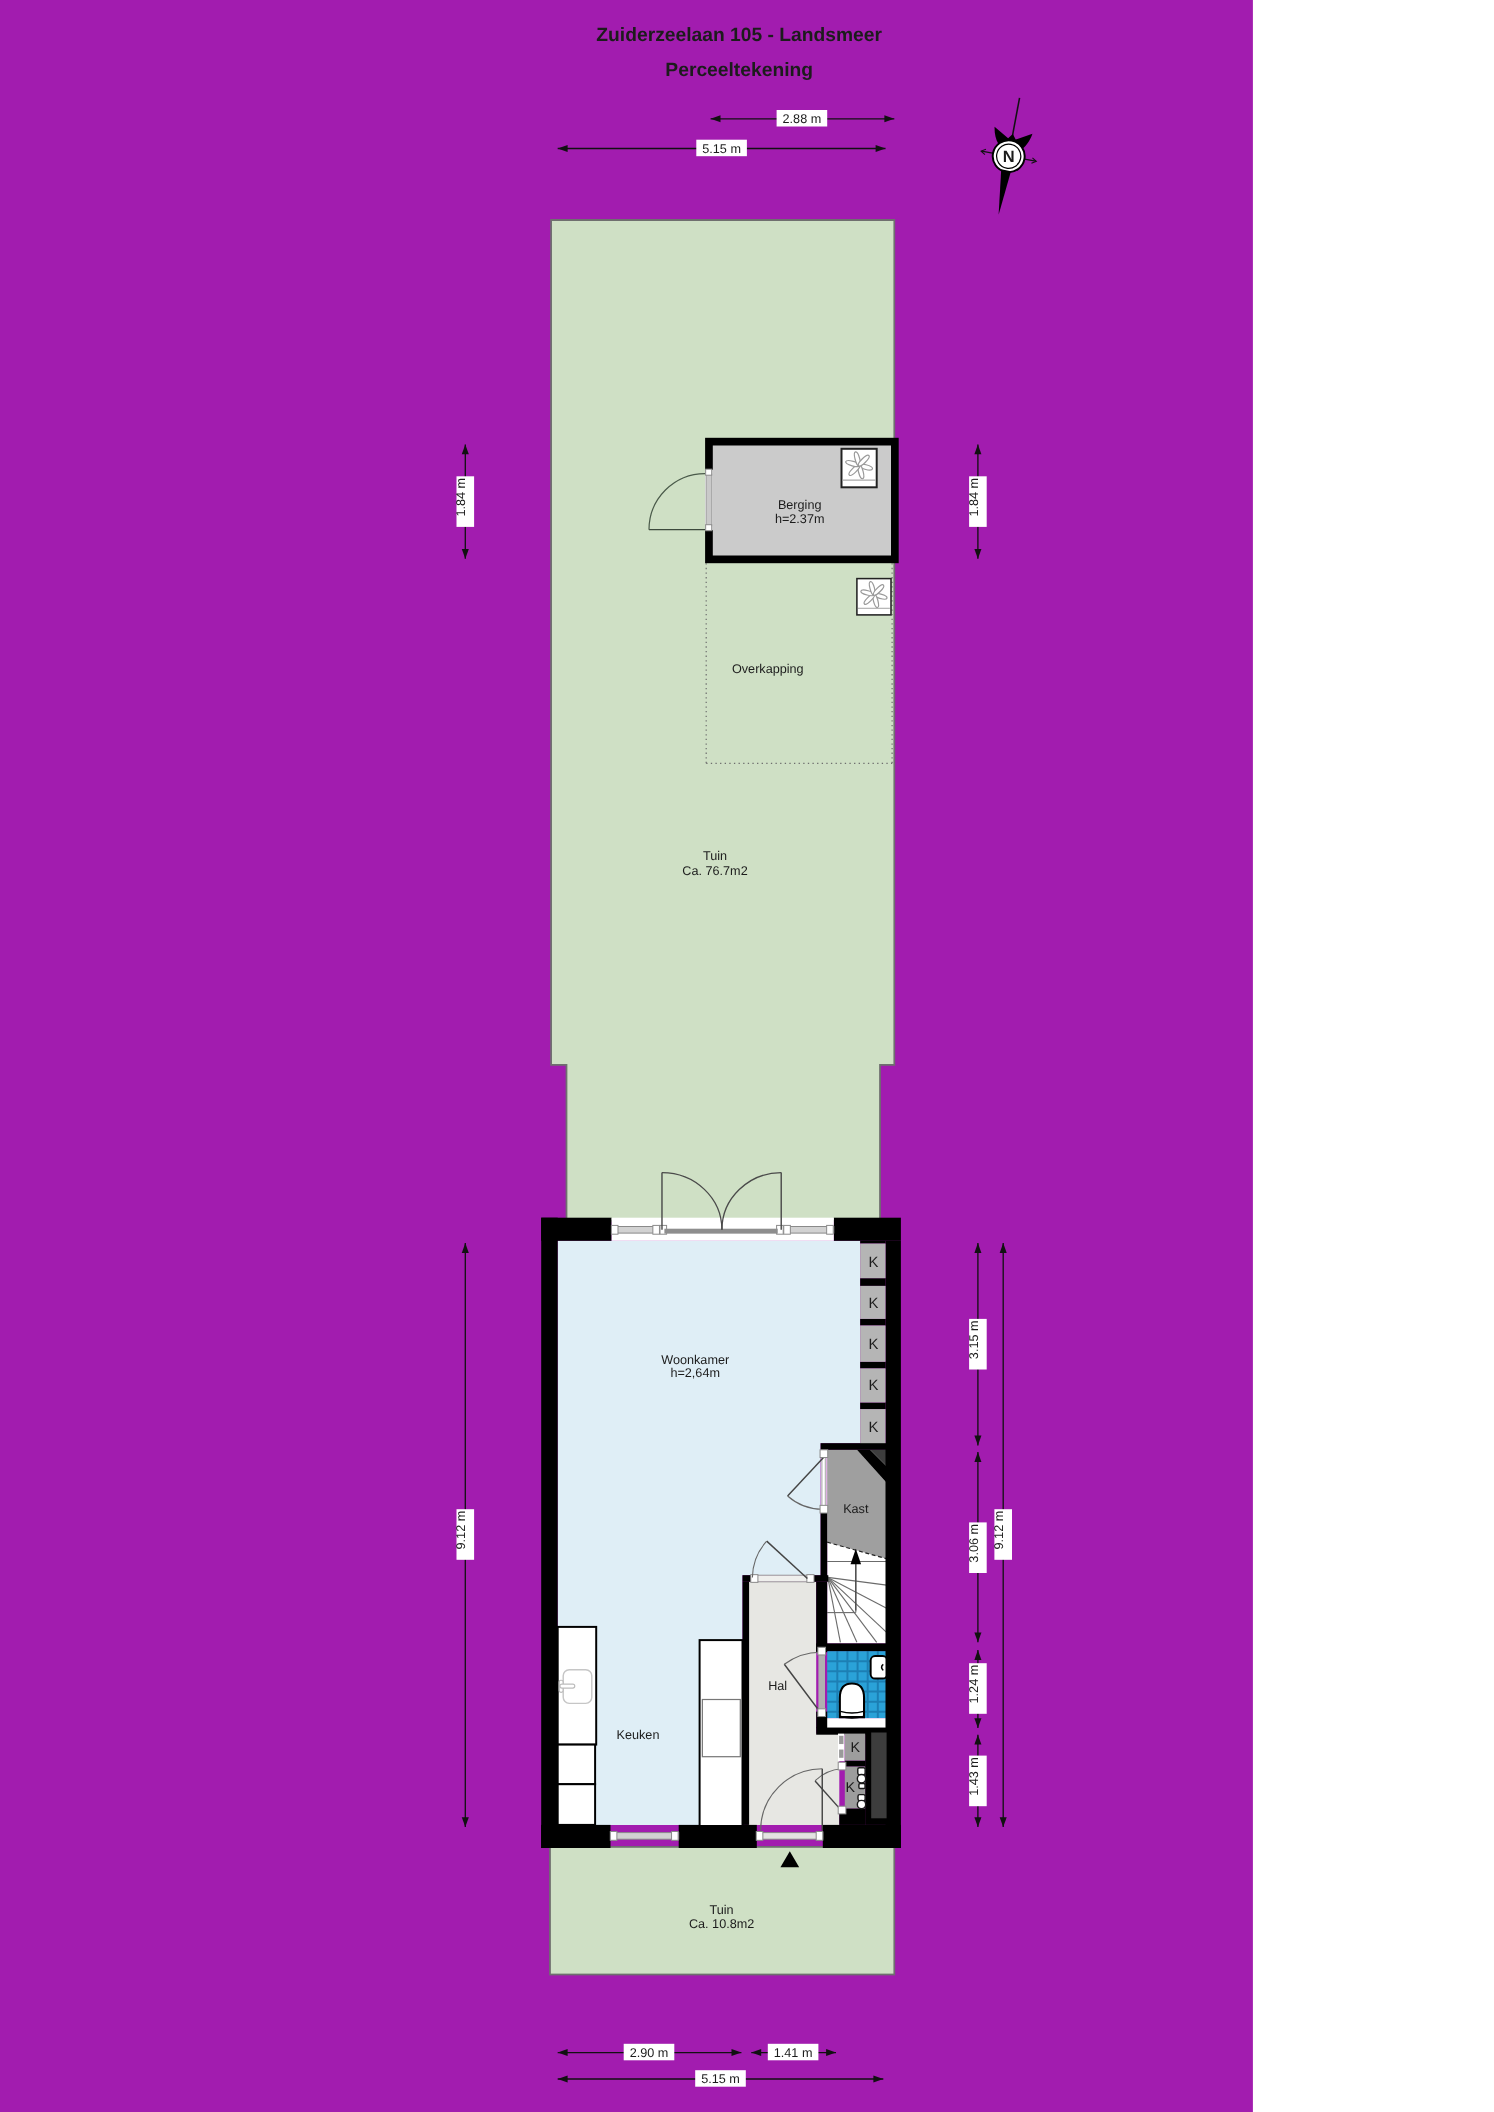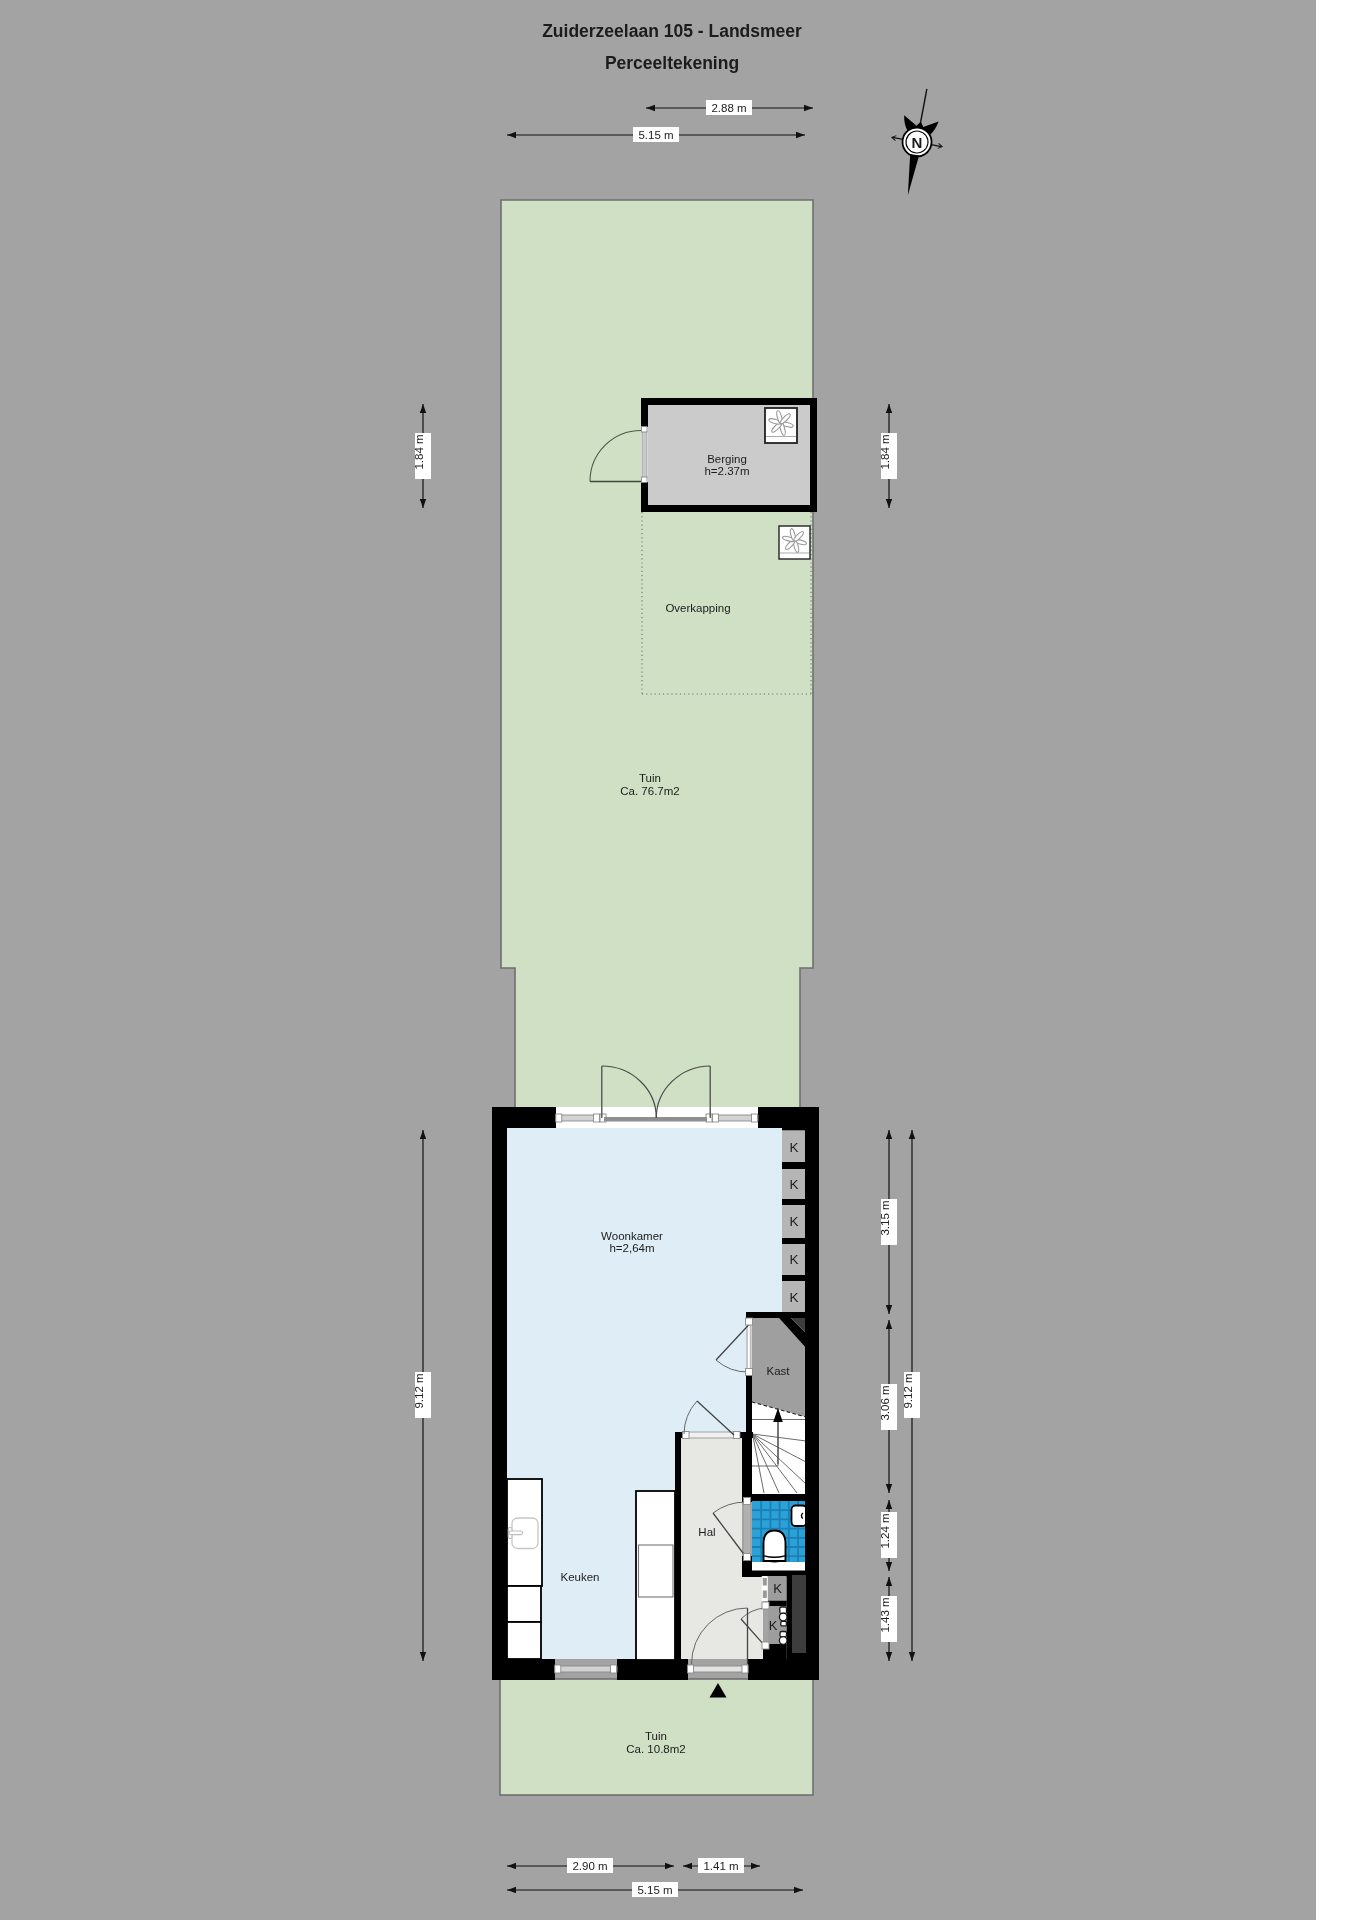--- a/index.html
+++ b/index.html
@@ -1,16 +1,16 @@
 <!DOCTYPE html>
 <html><head>
 <meta charset="utf-8">
 <style>
   html,body{margin:0;padding:0;background:#ffffff;}
-  .page{position:relative;width:1316px;height:1920px;background:#a3a3a3;overflow:hidden;}
+  .page{position:relative;width:1139px;height:1920px;background:#a21caf;overflow:hidden;}
   svg{position:absolute;left:0;top:0;}
   text{font-family:"Liberation Sans", sans-serif;fill:#1c1c1c;-webkit-font-smoothing:antialiased;}
 </style>
 </head>
 <body>
 <div class="page">
 <svg width="1358" height="1920" viewBox="0 0 1358 1920">
 
 <g>
 <text x="672" y="37" font-size="17.5" font-weight="bold" text-anchor="middle">Zuiderzeelaan 105 - Landsmeer</text>

